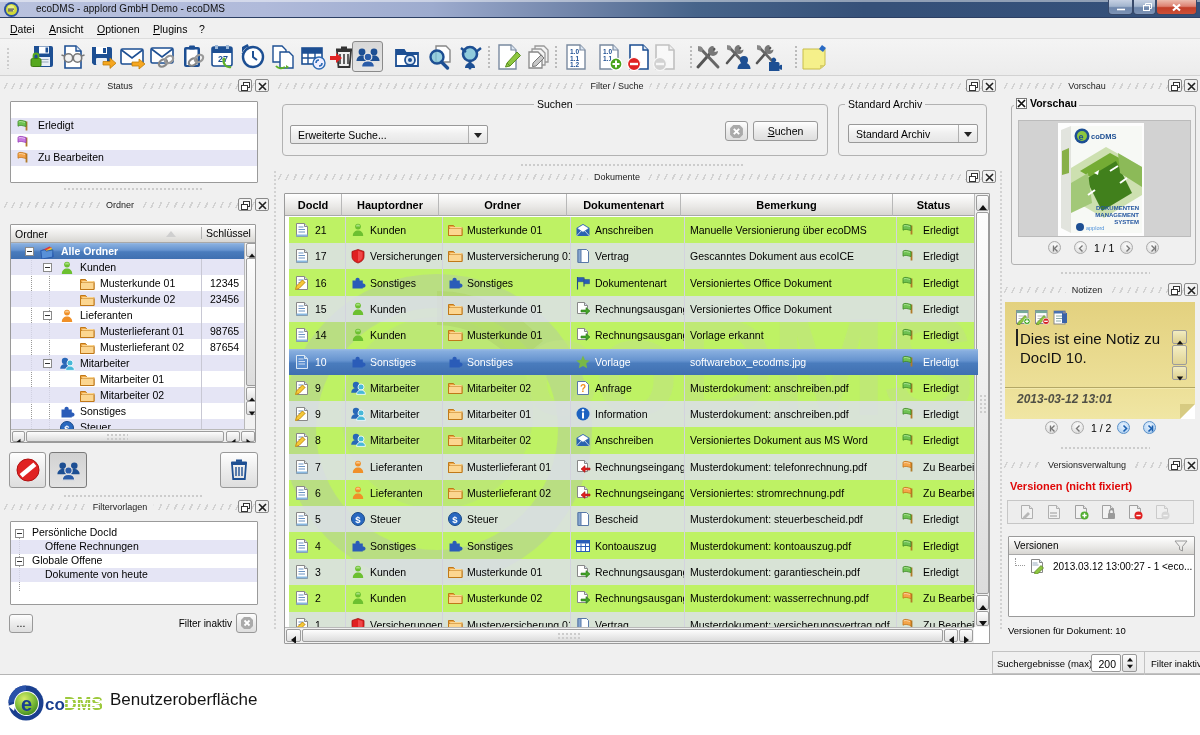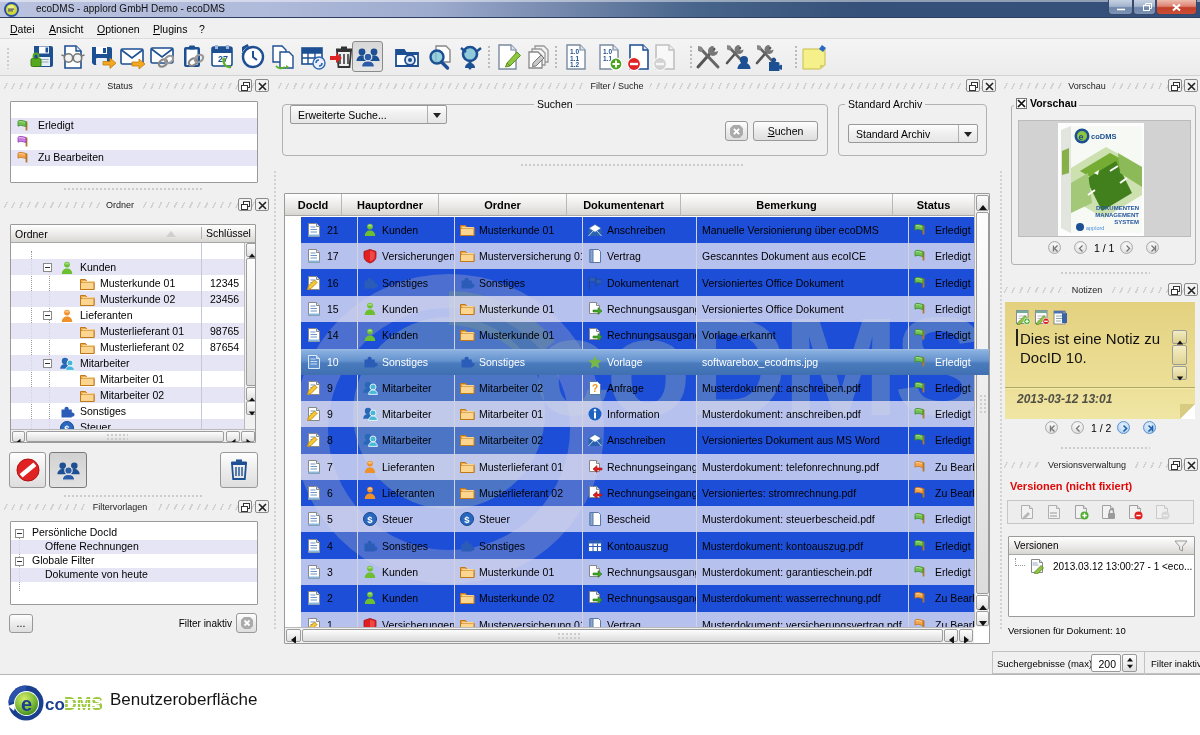--- a/index.html
+++ b/index.html
@@ -319,20 +319,27 @@
     </div>
     <div class="panel" style="left:10px;top:224px;width:246px;height:219px">
       <div class="abs" style="left:0;top:0;width:244px;height:18px;background:linear-gradient(180deg,#fff,#e9e8e6 60%,#d8d6d2);border-bottom:1px solid #a8a8a8;font-size:10.5px">
         <span style="position:absolute;left:4px;top:3px">Ordner</span>
         <span style="position:absolute;left:155px;top:6px;width:0;height:0;border-left:5px solid transparent;border-right:5px solid transparent;border-bottom:6px solid #cfcfcf"></span>
         <span style="position:absolute;left:190px;top:2px;border-left:1px solid #b0b0b0;padding-left:4px">Schlüssel</span>
       </div>
       <div id="tree" class="abs" style="left:0;top:18px;width:233px;height:186px;overflow:hidden">
         <div class="abs" style="left:20px;top:8px;width:1px;height:178px;border-left:1px dotted #999"></div>
         <div class="abs" style="left:38px;top:25px;width:1px;height:161px;border-left:1px dotted #999"></div>
+        <div class="row sel" style="top:0;height:16px">
+            <span class="exp" style="left:14px"></span>
+            <span class="ic" style="left:28px;top:1px"><svg viewBox="0 0 16 16" class="ic16">
+                <use href="#folderR"></use>
+              </svg></span>
+            <b style="position:absolute;left:50px;top:2px;color:#fff">Alle Ordner</b>
+          </div>
         <div class="row alt" style="top:16px;height:16px">
             <span class="exp" style="left:32px"></span>
             <span class="ic" style="left:48px;top:1px"><svg viewBox="0 0 16 16" class="ic16">
                 <use href="#personG"></use>
               </svg></span>
             <span style="position:absolute;left:69px;top:2px">Kunden</span>
           </div>
         <div class="row" style="top:32px;height:16px">
             <span class="ic" style="left:68px;top:1px"><svg viewBox="0 0 16 16" class="ic16">
                 <use href="#folderO"></use>
@@ -452,21 +459,21 @@
       <div class="abs" style="left:8px;top:9px;width:1px;height:60px;border-left:1px dotted #999"></div>
       <div class="row" style="top:4px;height:14px">
           <span class="exp" style="left:4px;top:3px"></span>
           <span style="position:absolute;left:21px;top:0">Persönliche DocId</span>
         </div>
       <div class="row alt" style="top:18px;height:14px">
           <span style="position:absolute;left:34px;top:0">Offene Rechnungen</span>
         </div>
       <div class="row" style="top:32px;height:14px">
           <span class="exp" style="left:4px;top:3px"></span>
-          <span style="position:absolute;left:21px;top:0">Globale Filter</span>
+          <span style="position:absolute;left:21px;top:0">Globale Offene</span>
         </div>
       <div class="row alt" style="top:46px;height:14px">
           <span style="position:absolute;left:34px;top:0">Dokumente von heute</span>
         </div>
     </div>
     <div class="pbtn" style="left:9px;top:614px;width:24px;height:19px;line-height:17px">...</div>
     <span class="abs" style="left:120px;top:618px;width:112px;font-size:10px;text-align:right">Filter inaktiv</span>
     <div class="pbtn" style="left:236px;top:613px;width:21px;height:20px"><svg style="margin-top:2px" width="14" height="14" viewBox="0 0 14 14">
           <path d="M4 1h6l3 3v6l-3 3H4l-3-3V4z" fill="#aaa"></path>
           <path d="M4.5 4.5l5 5m0-5l-5 5" stroke="#fff" stroke-width="1.8"></path>
@@ -481,48 +488,62 @@
           </svg>
         </div>
       <div class="dbtn" style="left:704px">
           <svg width="9" height="9" viewBox="0 0 9 9">
             <path d="M1 1l7 7M8 1l-7 7" stroke="#222" stroke-width="1.6"></path>
           </svg>
         </div>
     </div>
     <div class="gbox" style="left:282px;top:104px;width:546px;height:52px">
       <span class="gt" style="left:251px">Suchen</span>
-      <div class="combo" style="left:7px;top:0;width:157px;height:19px">
+      <div class="combo" style="left:7px;top:20px;width:198px;height:19px">
           <span class="cl">Erweiterte Suche...</span>
           <span class="ca"></span>
         </div>
       <div class="pbtn" style="left:442px;top:16px;width:23px;height:20px"><svg style="margin-top:2px" width="15" height="15" viewBox="0 0 14 14">
             <path d="M4 1h6l3 3v6l-3 3H4l-3-3V4z" fill="#aaa"></path>
             <path d="M4.5 4.5l5 5m0-5l-5 5" stroke="#fff" stroke-width="1.8"></path>
           </svg></div>
       <div class="pbtn" style="left:470px;top:16px;width:65px;height:20px;line-height:19px"><u>S</u>uchen</div>
     </div>
     <div class="gbox" style="left:838px;top:104px;width:149px;height:52px">
       <span class="gt" style="left:6px">Standard Archiv</span>
       <div class="combo" style="left:9px;top:19px;width:130px;height:19px">
           <span class="cl">Standard Archiv</span>
           <span class="ca"></span>
         </div>
     </div>
     <div class="abs grip" style="left:520px;top:163px;width:224px;height:5px"></div>
+    <div class="hdr" style="left:278px;top:170px;width:718px">
+      <span class="t" style="left:339px">Dokumente</span>
+      <div class="dbtn" style="left:688px">
+          <svg width="9" height="9" viewBox="0 0 9 9">
+            <rect x="2.5" y="0.5" width="6" height="5" fill="#fff" stroke="#333"></rect>
+            <rect x="0.5" y="3.5" width="6" height="5" fill="#fff" stroke="#333"></rect>
+          </svg>
+        </div>
+      <div class="dbtn" style="left:704px">
+          <svg width="9" height="9" viewBox="0 0 9 9">
+            <path d="M1 1l7 7M8 1l-7 7" stroke="#222" stroke-width="1.6"></path>
+          </svg>
+        </div>
+    </div>
     <div class="panel" style="left:284px;top:193px;width:706px;height:451px">
       <div class="abs" style="left:0;top:0;width:689px;height:23px">
         <span class="th" style="left:0;width:57px;line-height:22px">DocId</span>
         <span class="th" style="left:57px;width:97px;line-height:22px">Hauptordner</span>
         <span class="th" style="left:154px;width:128px;line-height:22px">Ordner</span>
         <span class="th" style="left:282px;width:114px;line-height:22px">Dokumentenart</span>
         <span class="th" style="left:396px;width:212px;line-height:22px">Bemerkung</span>
         <span class="th" style="left:608px;width:81px;line-height:22px;border-right:none">Status</span>
       </div>
-      <div id="tbody" class="abs" style="left:16px;top:23px;width:689px;height:410px;overflow:hidden;background:#1d4ed8">
+      <div id="tbody" class="abs" style="left:4px;top:23px;width:689px;height:410px;overflow:hidden;background:#bef264">
         <svg class="abs" style="left:0;top:0" width="689" height="410" viewBox="0 0 689 410">
             <g opacity=".55">
               <circle cx="148" cy="196" r="96" fill="#b9d49c" opacity=".55"></circle>
               <circle cx="148" cy="212" r="138" fill="none" stroke="#b2b6c0" stroke-width="34" opacity=".6"></circle>
               <path d="M148 74a138 138 0 01106 50l-28 23a102 102 0 00-78-39z" fill="#a4bc74" opacity=".65"></path>
               <text x="232" y="198" font-family="Liberation Sans" font-weight="bold" font-size="140" fill="#c3d6a2" opacity=".52" letter-spacing="-5">coDMS</text>
             </g>
           </svg>
 
         <div class="gl" style="left:56px"></div>

